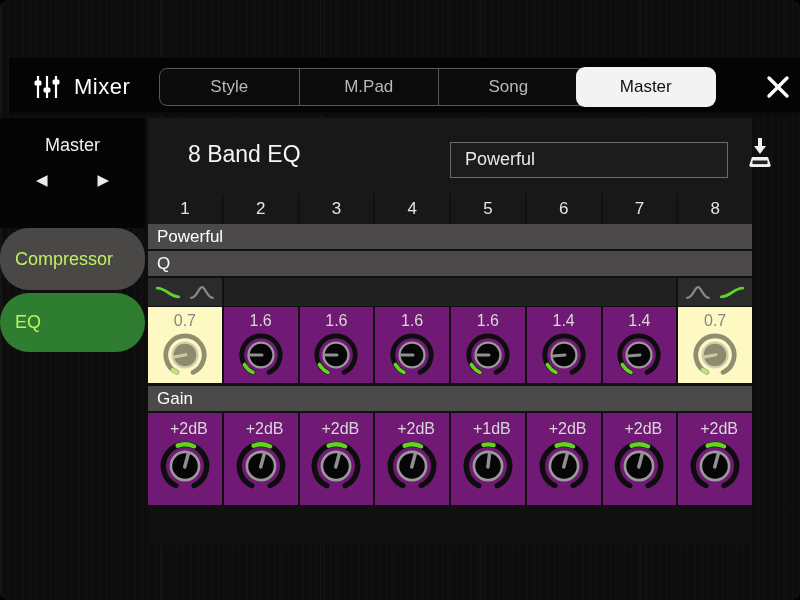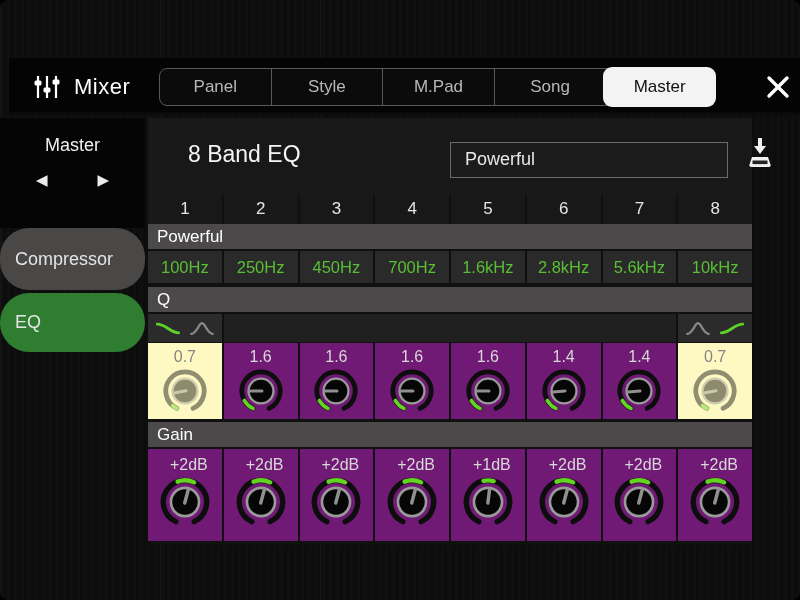--- a/index.html
+++ b/index.html
@@ -29,21 +29,21 @@
     display:flex; align-items:center; justify-content:center; cursor:pointer; }
 
   
   .sidebar { position:absolute; left:0; top:118px; width:145px; height:427px; }
   .master-box { height:110px; background:#050505; }
   .master-label { color:#f0f0f0; font-size:18px; text-align:center; padding-top:17px; }
   .master-arrows { display:flex; justify-content:space-between; padding:0 36px; margin-top:15px;
     color:#ececec; font-size:15px; }
   .master-arrows span { cursor:pointer; }
   .side-item { height:62px; margin-bottom:3px; display:flex; align-items:center;
-    padding-left:15px; color:#e5e5e5; font-size:18px; cursor:pointer;border-radius:29px; }
+    padding-left:15px; color:#bef264; font-size:18px; cursor:pointer;border-radius:29px; }
   .side-item.compressor { background:#4a4747; }
   .side-item.eq { background:#2e7d31; height:59px; }
 
   
   .content { position:absolute; left:148px; top:118px; width:604px; height:427px;
     background:#101010; }
   .content-header { position:relative; height:76px; background:#181818; }
   .eq-title { position:absolute; left:40px; top:23px; color:#f5f5f5; font-size:23px; }
   .preset-box { position:absolute; left:302px; top:24px; width:278px; height:36px;
     border:1.5px solid #6a6a6a; border-radius:0; background:#1c1c1c;
@@ -105,21 +105,20 @@
         <line x1="14" y1="2" x2="14" y2="24" stroke="#fff" stroke-width="2.2"></line>
         <line x1="23" y1="2" x2="23" y2="24" stroke="#fff" stroke-width="2.2"></line>
         <rect x="1.5" y="6.5" width="7" height="5" rx="1.5" fill="#fff"></rect>
         <rect x="10.5" y="13.5" width="7" height="5" rx="1.5" fill="#fff"></rect>
         <rect x="19.5" y="5.5" width="7" height="5" rx="1.5" fill="#fff"></rect>
       </svg>
       <span class="app-title">Mixer</span>
     </div>
 
     <div class="tabs">
-      <div class="tab">Panel</div>
       <div class="tab">Style</div>
       <div class="tab">M.Pad</div>
       <div class="tab">Song</div>
       <div class="tab active">Master</div>
     </div>
 
     <div class="close-btn">
       <svg width="26" height="26" viewBox="0 0 26 26">
         <line x1="4" y1="4" x2="22" y2="22" stroke="#fff" stroke-width="3.4" stroke-linecap="round"></line>
         <line x1="22" y1="4" x2="4" y2="22" stroke="#fff" stroke-width="3.4" stroke-linecap="round"></line>
@@ -159,30 +158,20 @@
       <div class="cell">2</div>
       <div class="cell">3</div>
       <div class="cell">4</div>
       <div class="cell">5</div>
       <div class="cell">6</div>
       <div class="cell">7</div>
       <div class="cell">8</div>
     </div>
 
     <div class="section-bar">Powerful</div>
-    <div class="row8 freq-row">
-      <div class="cell">100Hz</div>
-      <div class="cell">250Hz</div>
-      <div class="cell">450Hz</div>
-      <div class="cell">700Hz</div>
-      <div class="cell">1.6kHz</div>
-      <div class="cell">2.8kHz</div>
-      <div class="cell">5.6kHz</div>
-      <div class="cell">10kHz</div>
-    </div>
 
     <div class="section-bar">Q</div>
     <div class="row8 filter-row">
       <div class="icon-cell">
         <span class="ftype">
           <svg width="26" height="15" viewBox="0 0 22 14">
               <path d="M1,3 C9,3 13,11 21,11" fill="none" stroke="#5fd12c" stroke-width="2.6" stroke-linecap="round"></path>
             </svg>
         </span>
         <span class="ftype">

